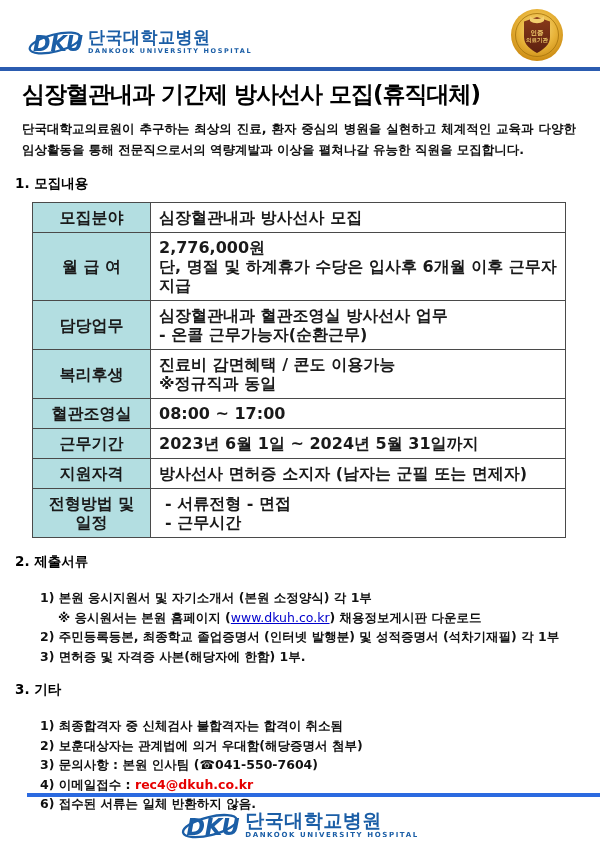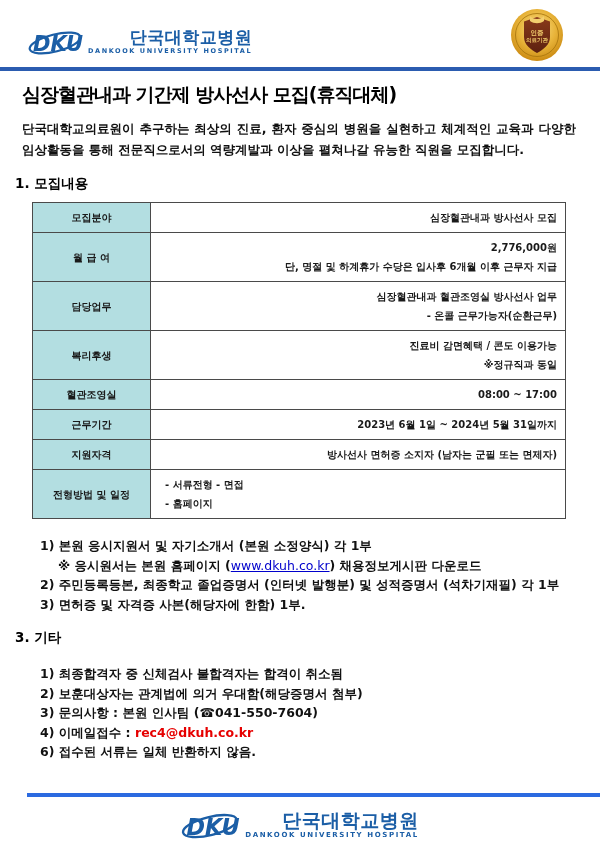--- a/index.html
+++ b/index.html
@@ -7,68 +7,68 @@
     position:relative;
     width:600px;height:849px;
     margin:0 auto;
     background:#ffffff;
     font-family:"DejaVu Sans","Liberation Sans",sans-serif;
     color:#111;
     overflow:hidden;
   }
   
   .header{position:relative;padding-top:26px;height:36px;}
-  .logo{display:flex;align-items:center;gap:4px;margin-left:28px;text-align:right;}
+  .logo{display:flex;align-items:center;gap:4px;margin-left:28px;}
   .logo-mark{flex:0 0 auto;}
   .logo-text .ko{
     font-size:17px;font-weight:700;color:var(--accent_blue,#1b5ea6);
     letter-spacing:0.5px;line-height:17px;
   }
   .logo-text .en{
     font-size:6.5px;font-weight:700;color:var(--accent_blue,#1b5ea6);
     letter-spacing:1.6px;line-height:8px;margin-top:1px;
   }
   .seal{position:absolute;top:8px;right:36px;width:54px;height:54px;}
   .header-rule{height:4px;background:var(--rule_blue,#2b5cb0);margin-top:5px;}
   
   .doc-title{
     margin:8px 18px 0 22px;
-    font-size:19px;font-weight:700;letter-spacing:-1px;
+    font-size:23px;font-weight:700;letter-spacing:-1px;
     line-height:30px;color:#000;white-space:nowrap;
   }
   .intro{
     margin:9px 24px 0 22px;
     font-size:12.5px;font-weight:600;line-height:21px;
     word-break:keep-all;text-align:justify;
   }
   
   .sec-heading{
     margin:15px 0 0 15px;
     font-size:13.5px;font-weight:700;color:#000;
   }
   
   table.recruit{
     margin:9px 0 0 32px;
     width:534px;
     border-collapse:collapse;
-    font-size:10px;font-weight:600;
+    font-size:16px;font-weight:600;
     table-layout:fixed;
   }
   table.recruit th,table.recruit td{
     border:1px solid #4a4a4a;
     padding:5px 8px;
     line-height:19px;
   }
   table.recruit th{
     width:101px;
     background:var(--table_header_bg,#b3dee1);
     font-weight:700;color:#1a1a1a;
     text-align:center;
   }
-  table.recruit td{text-align:right;color:#1a1a1a;}
+  table.recruit td{text-align:left;color:#1a1a1a;}
   table.recruit td.left{text-align:left;padding-left:14px;}
   .cell-line{display:block;}
   
   .list{margin:17px 0 0 40px;font-size:12.5px;font-weight:600;line-height:19.5px;}
   .list .item{margin:0;}
   .list .sub{margin-left:18px;}
   a.doc-link{color:var(--link_blue,#0000cc);text-decoration:underline;font-weight:400;}
   .email{color:var(--email_red,#e60000);font-weight:700;}
   
   .footer-rule{position:absolute;left:27px;right:0;bottom:52px;height:4px;background:var(--footer_rule_blue,#2b6ae0);}
@@ -163,26 +163,27 @@
       <tr>
         <th>지원자격</th>
         <td>
           <span class="cell-line">방사선사 면허증 소지자 (남자는 군필 또는 면제자)</span>
         </td>
       </tr>
       <tr>
         <th>전형방법 및 일정</th>
         <td class="left">
           <span class="cell-line">- 서류전형 - 면접</span>
-          <span class="cell-line">- 홈페이지</span>
+          <span class="cell-line">- 근무시간</span>
         </td>
       </tr>
     </tbody>
   </table>
 
+  <div class="sec-heading">2. 제출서류</div>
   <div class="list">
     <div class="item">1) 본원 응시지원서 및 자기소개서 (본원 소정양식) 각 1부</div>
     <div class="item sub">
       <span>※ 응시원서는 본원 홈페이지 (</span><a class="doc-link" href="#">www.dkuh.co.kr</a><span>) 채용정보게시판 다운로드</span>
     </div>
     <div class="item">2) 주민등록등본, 최종학교 졸업증명서 (인터넷 발행분) 및 성적증명서 (석차기재필) 각 1부</div>
     <div class="item">3) 면허증 및 자격증 사본(해당자에 한함) 1부.</div>
   </div>
 
   <div class="sec-heading">3. 기타</div>

